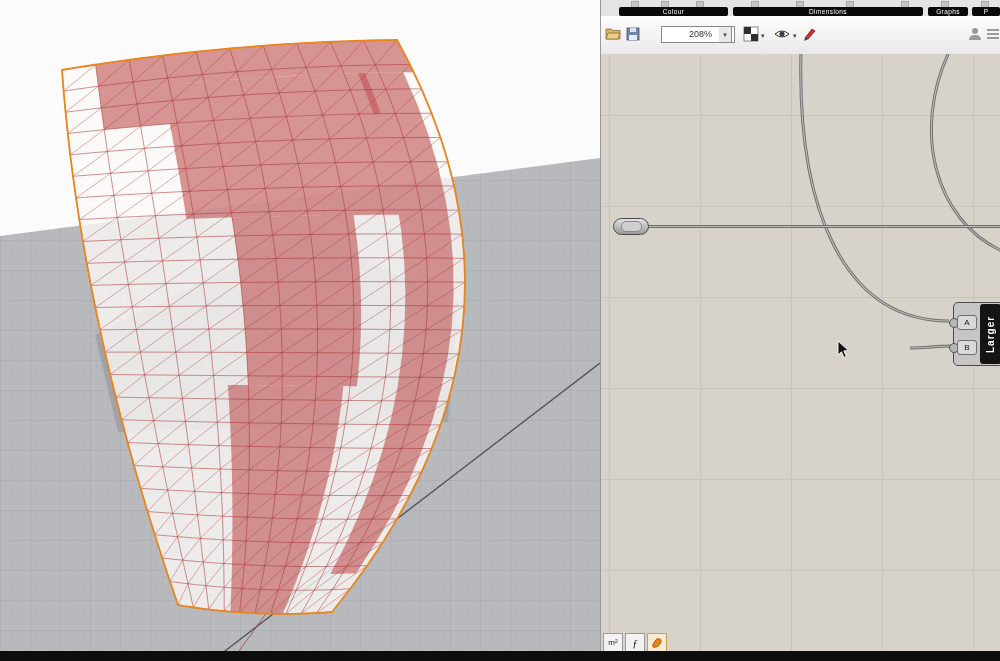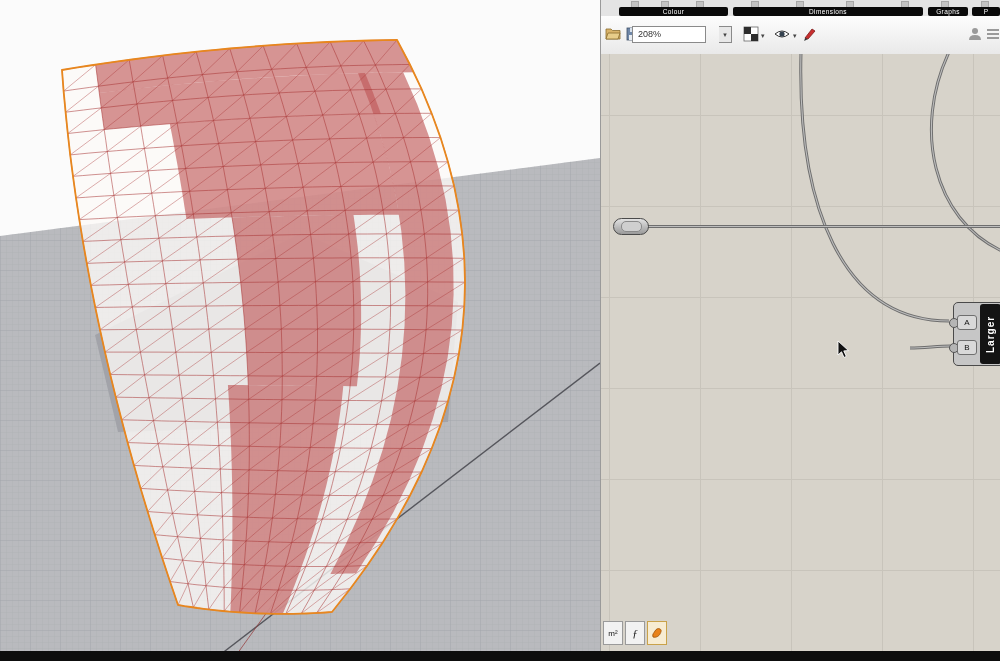--- a/index.html
+++ b/index.html
@@ -17,23 +17,23 @@
   #ribbon{position:absolute;left:0;top:0;width:400px;height:16px;background:#e4e4e4;
           border-bottom:1px solid #bdbdbd;}
   .ribicon{position:absolute;top:1px;width:6px;height:6px;background:#c4c4c4;border:1px solid #a8a8a8;}
   .panelbar{position:absolute;top:7px;height:9px;background:#0a0a0a;border-radius:2px;color:#fff;
             font-size:6.5px;line-height:9px;text-align:center;letter-spacing:.4px;overflow:hidden;}
 
   
   #ghtoolbar{position:absolute;left:0;top:16px;width:400px;height:38px;
              background:linear-gradient(#fdfdfd,#e9e9e9);border-bottom:1px solid #b3b3b3;}
   .tbicon{position:absolute;top:10px;width:16px;height:16px;}
-  #zoombox{position:absolute;left:31px;top:10px;width:74px;height:17px;background:#fff;
+  #zoombox{position:absolute;left:60px;top:10px;width:74px;height:17px;background:#fff;
            border:1px solid #8a8a8a;font-size:9px;line-height:15px;padding-left:5px;
-           box-sizing:border-box;color:#333;}
+           box-sizing:border-box;color:#333;text-align:center;}
   #zoomarrow{position:absolute;left:118px;top:10px;width:13px;height:17px;background:#e8e8e8;
              border:1px solid #8a8a8a;border-left:none;box-sizing:border-box;font-size:7px;
              color:#444;text-align:center;line-height:15px;}
   .ddarrow{position:absolute;top:16px;font-size:7px;color:#444;}
 
   
   #canvas{position:absolute;left:0;top:54px;width:399px;height:597px;overflow:hidden;
           background-color:#d7d3ca;
           background-image:linear-gradient(#c8c4bb 1px,transparent 1px),
                            linear-gradient(90deg,#c8c4bb 1px,transparent 1px);
@@ -72,22 +72,22 @@
   .innub{position:absolute;left:-5px;width:8px;height:8px;border-radius:50%;background:#b5b5b5;
          border:1px solid #555;}
   #nubA{top:15px;} #nubB{top:40px;}
   #largername{position:absolute;left:26px;top:1px;width:21px;height:60px;background:#141414;
               border-radius:3px;color:#fff;font-weight:bold;font-size:10px;letter-spacing:1px;
               display:flex;align-items:center;justify-content:center;
               writing-mode:vertical-rl;transform:rotate(180deg);}
 
   
   #minibar{position:absolute;left:2px;top:567px;display:flex;gap:2px;}
-  .minibtn{width:20px;height:24px;background:#f2f2f2;border:1px solid #9a9a9a;font-size:8px;
-           display:flex;align-items:center;justify-content:center;color:#111;box-sizing:border-box;}
+  .minibtn{width:20px;height:19px;background:#f2f2f2;border:1px solid #9a9a9a;font-size:8px;
+           display:flex;align-items:center;justify-content:center;color:#111;box-sizing:border-box;margin-top:12px;}
   #btn-script{font-family:"Liberation Serif",serif;font-style:italic;font-size:11px;}
   #btn-spray{background:#f7ecd2;border:1px solid #c9a24a;}
 
   #cursor{position:absolute;left:236px;top:286px;}
 
   
   #taskbar{position:absolute;left:0;top:651px;width:1000px;height:10px;background:#0d0d0d;}
 </style>
 </head>
 <body>

